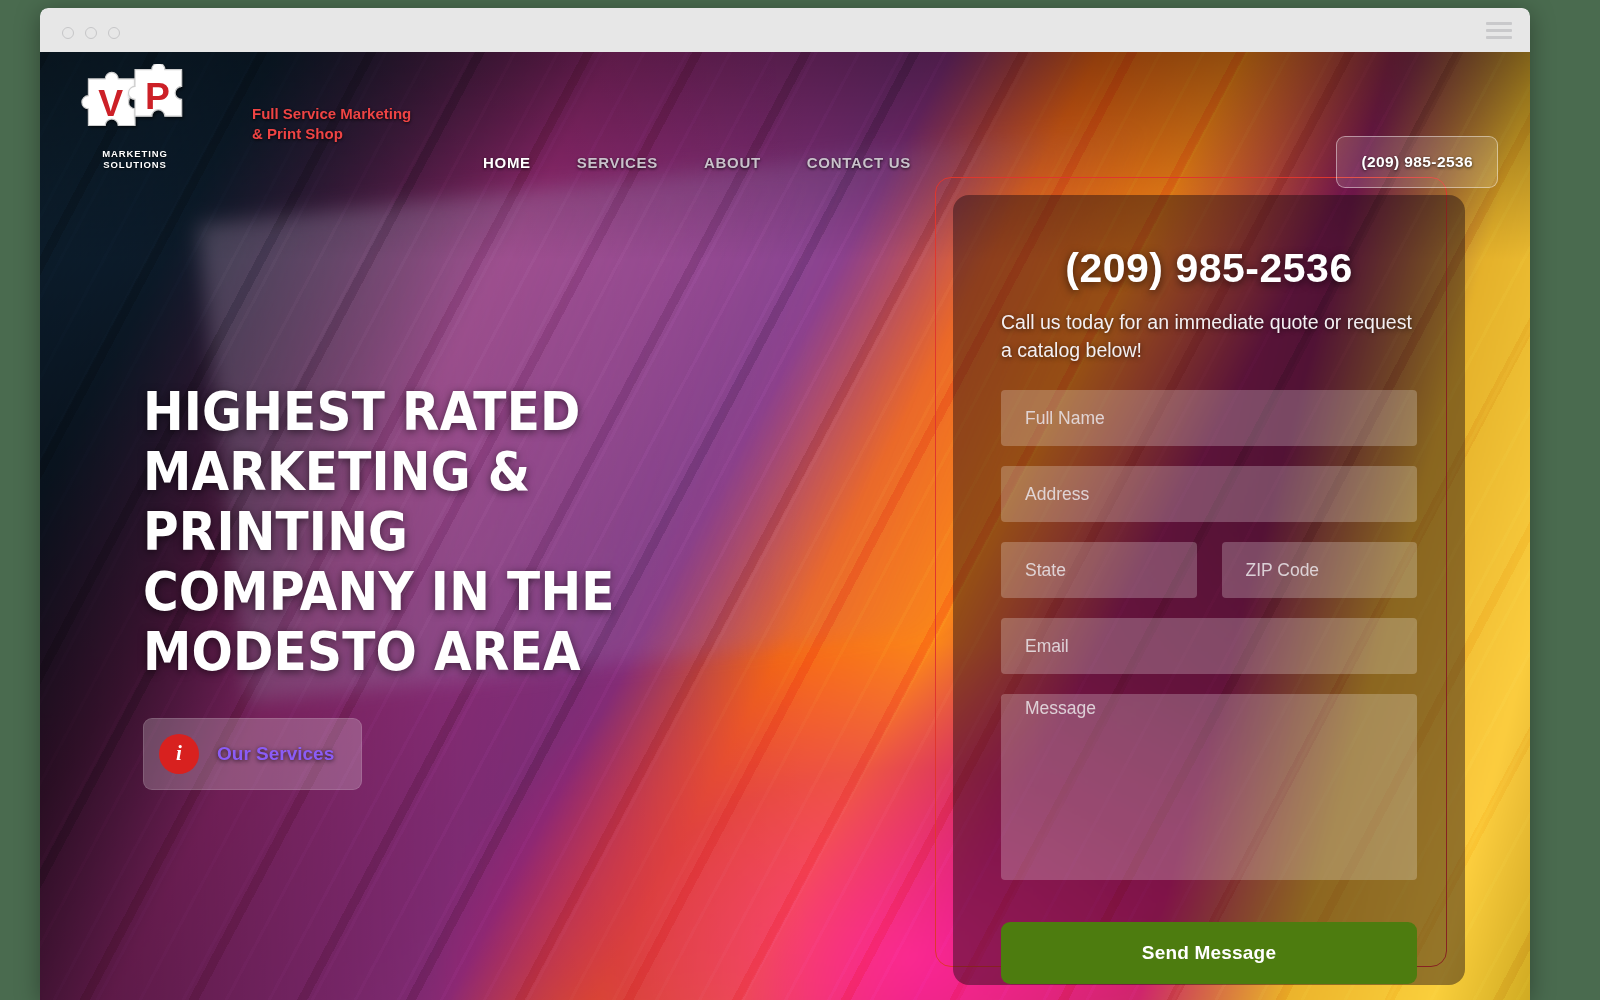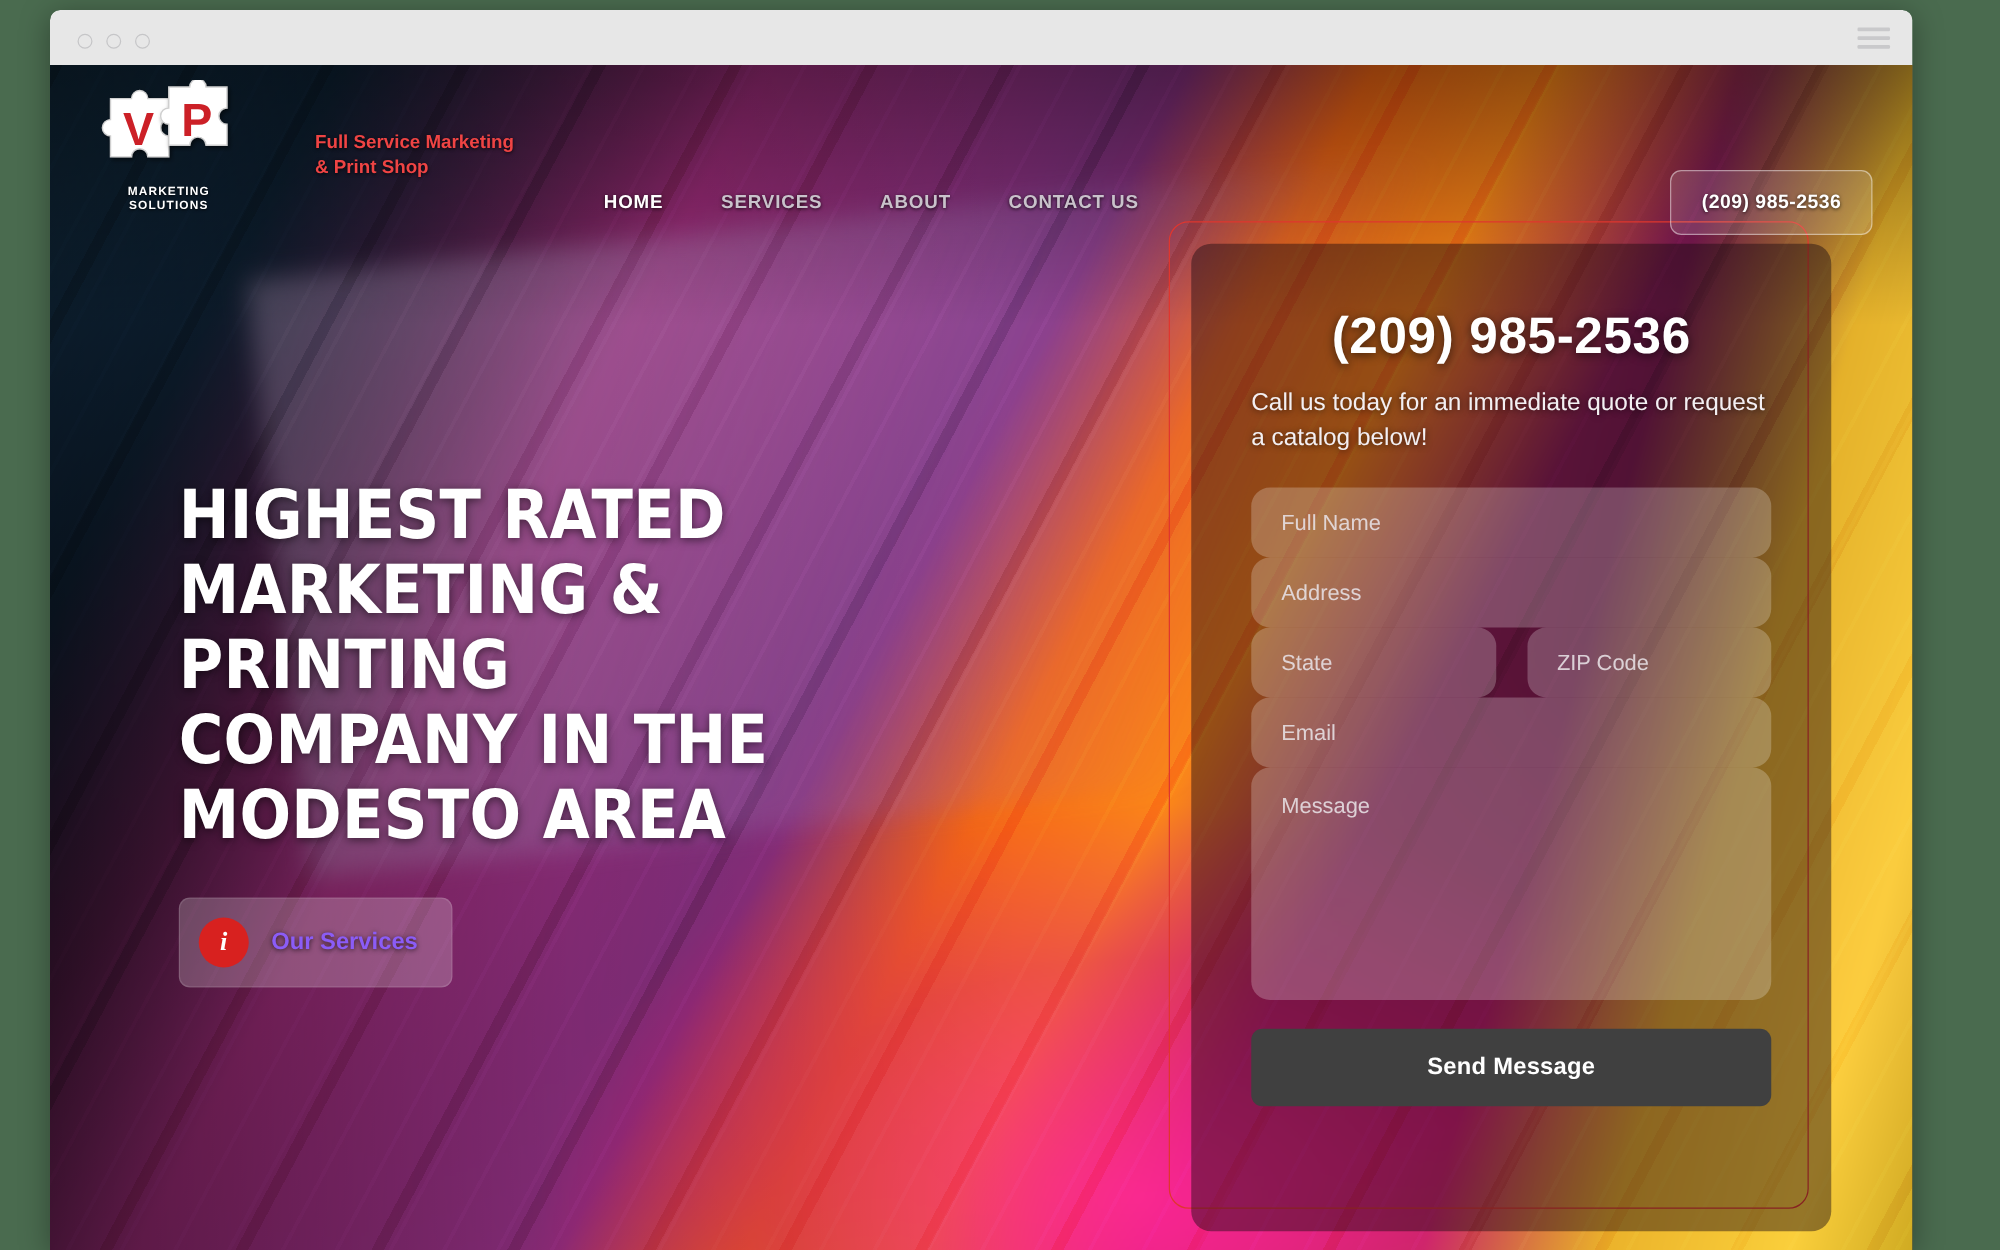--- a/index.html
+++ b/index.html
@@ -178,36 +178,36 @@
     text-align:center; color:#fff; font-weight:700;
     font-size:41px; letter-spacing:.5px;
     text-shadow:0 2px 8px rgba(0,0,0,.6);
   }
   .card .sub {
     margin-top:17px; color:#f3eff2;
     font-size:19.5px; line-height:1.42; text-shadow:0 1px 5px rgba(0,0,0,.6);
   }
   .fields { margin-top:26px; }
   .fld {
-    width:100%; height:56px; margin-bottom:0;
+    width:100%; height:56px; margin-bottom:20px;
     background: rgba(255,255,255,.23);
-    border:none; border-radius:15px;
+    border:none; border-radius:4px;
     color:#fff; font-size:17.5px; padding:0 24px;
     font-family:"Liberation Sans", sans-serif;
     outline:none;
   }
   .fld::placeholder { color:#e8e2e6; opacity:.88; }
   .row2 { display:flex; gap:25px; }
   .row2 .fld { width:calc(50% - 6.5px); }
   textarea.fld {
-    height:186px; padding-top:18px; resize:none; line-height:1.4;
+    height:186px; padding-top:2px; resize:none; line-height:1.4;
   }
   .send-btn {
     width:100%; height:62px; margin-top:18px;
-    background:#404040; border:none; border-radius:9px;
+    background:#4d7c0f; border:none; border-radius:9px;
     color:#fff; font-size:19px; font-weight:700; letter-spacing:.2px;
     font-family:"Liberation Sans", sans-serif; cursor:pointer;
   }
 </style>
 </head>
 <body>
 
 <div class="browser">
 
   <div class="titlebar">

